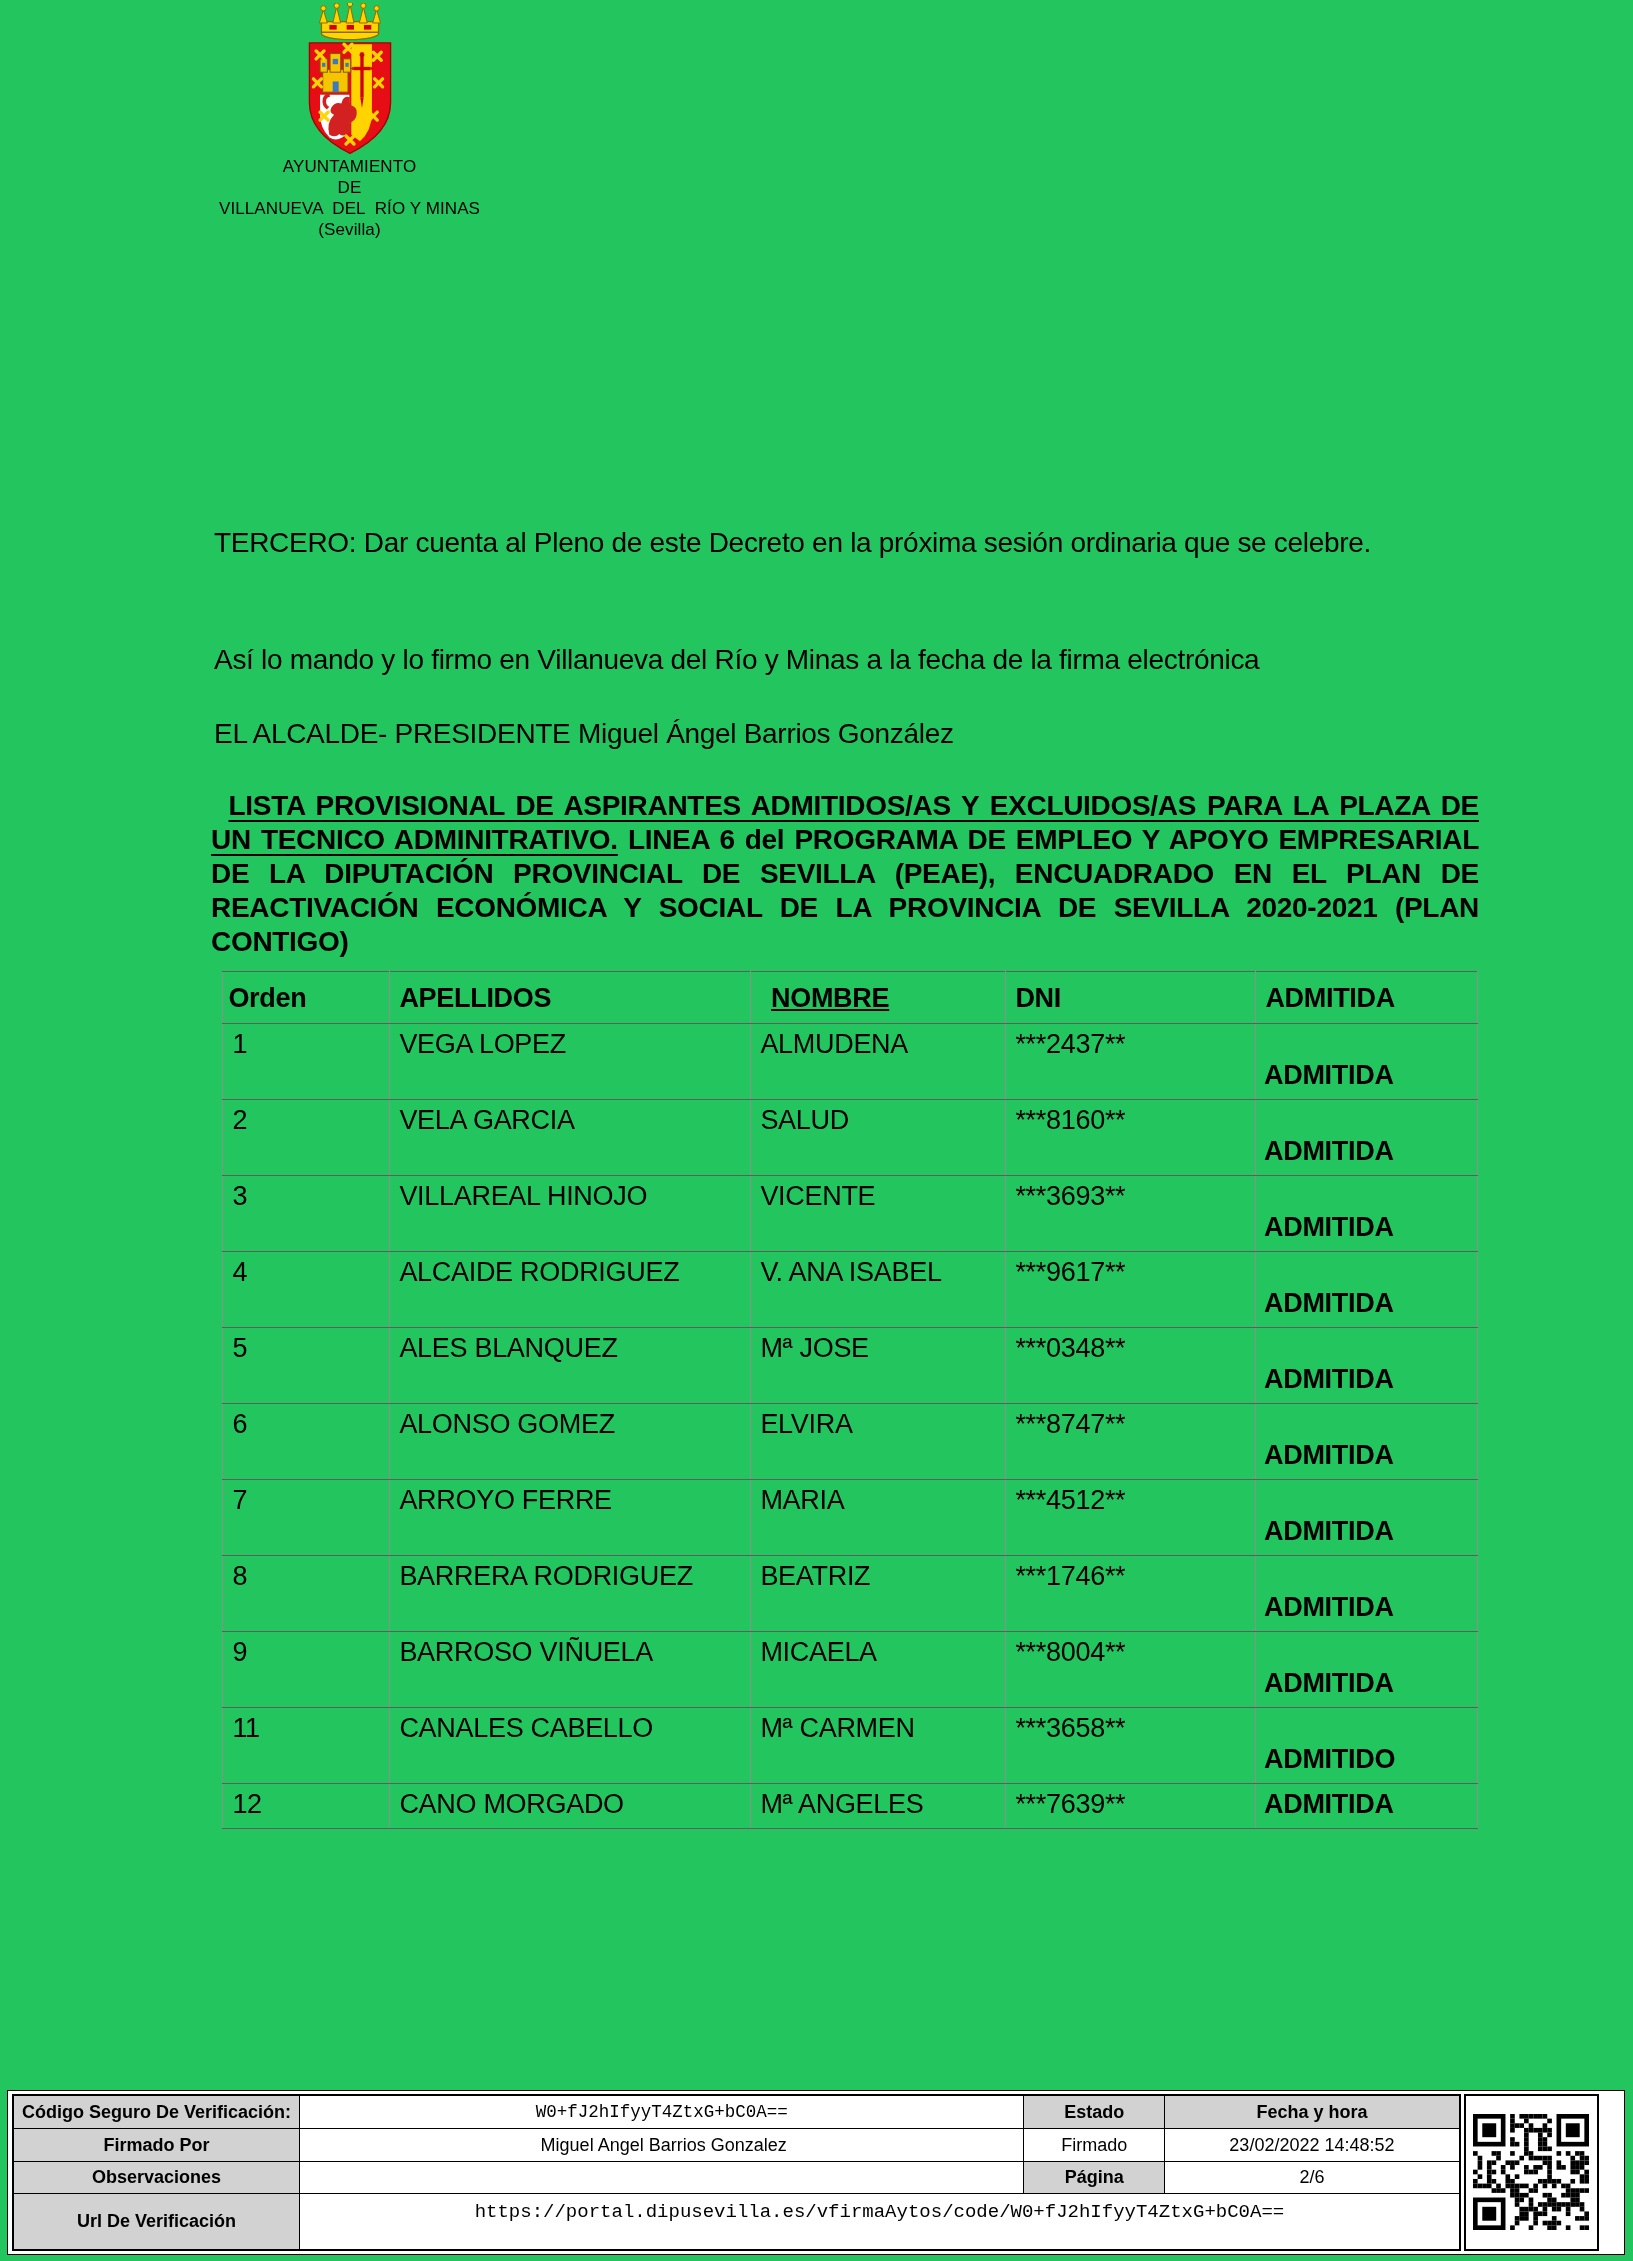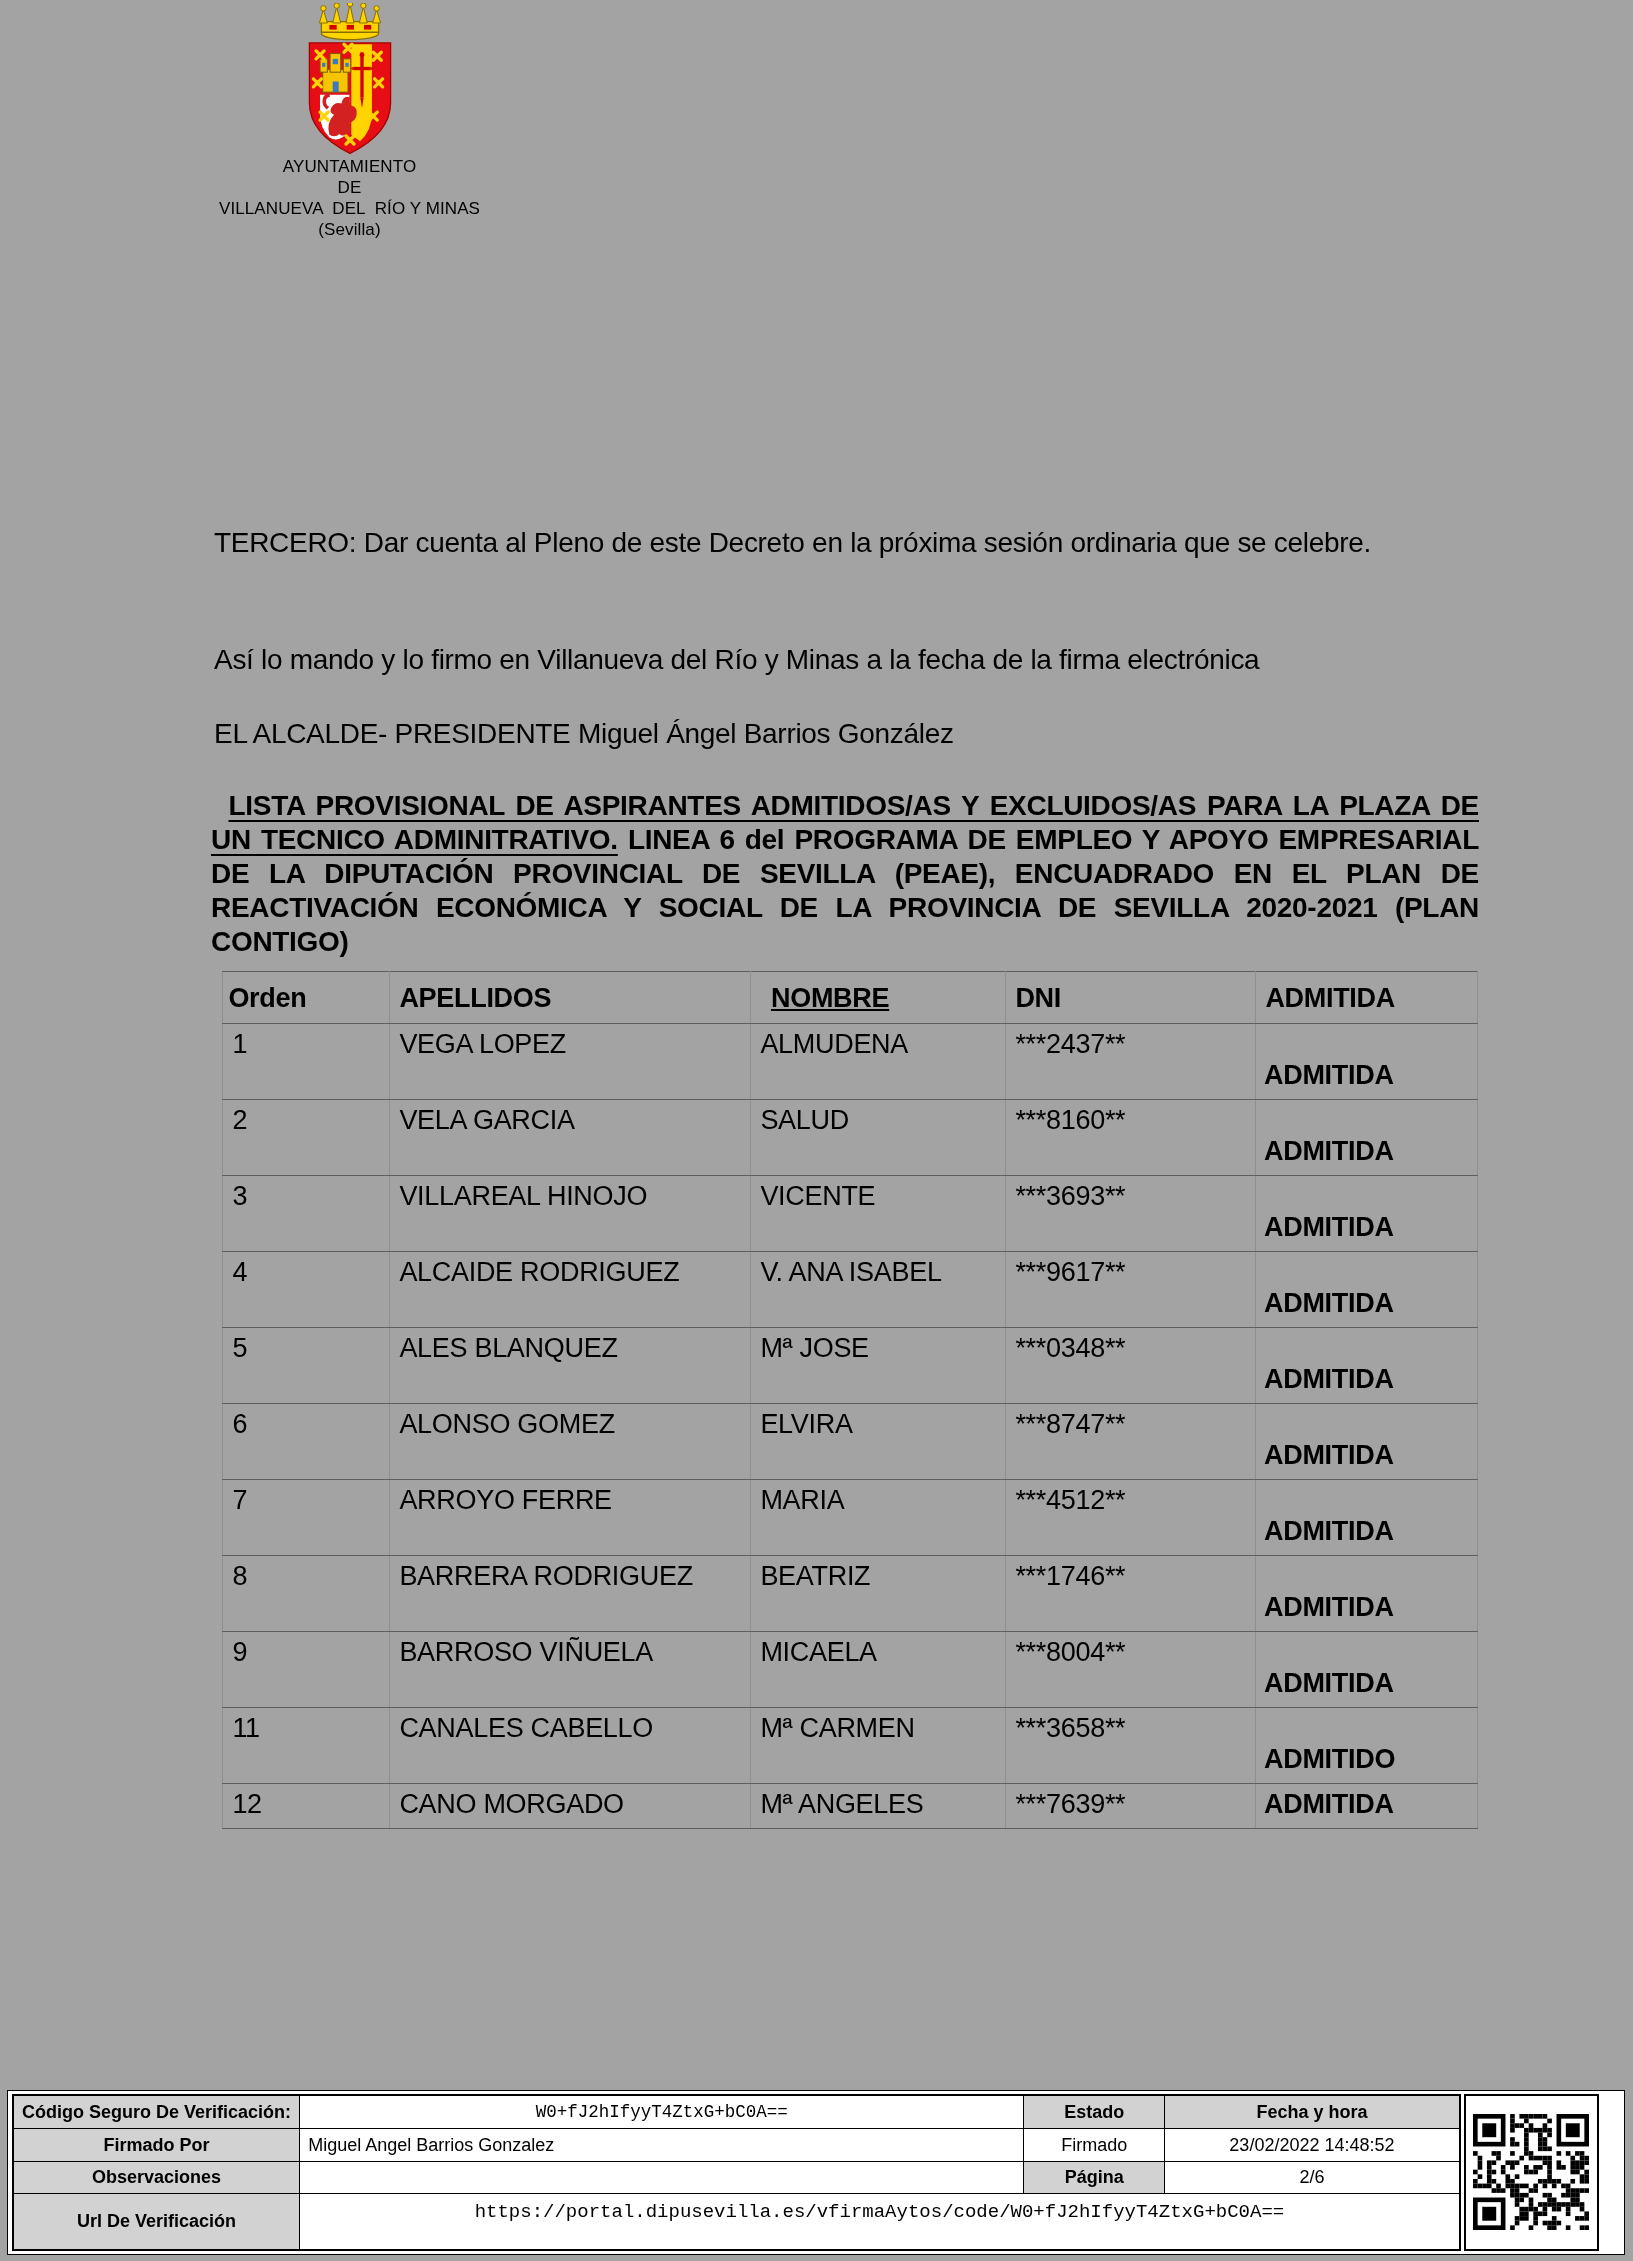--- a/index.html
+++ b/index.html
@@ -1,21 +1,21 @@
 <!DOCTYPE html>
 <html style="font-size:10.8px"><head>
 <meta charset="utf-8">
 <title>Documento</title>
 <style>
   html,body{margin:0;padding:0;background:#fff;}
   #page{
     position:relative;
     width:1633px;
     height:2261px;
-    background:#a3a3a3;
+    background:#22c55e;
     font-family:"Liberation Sans", sans-serif;
     color:#000;
     overflow:hidden;
   }
   
   #logo-block{
     position:absolute; left:188px; top:2.7px; width:323px;
     text-align:center;
   }
   #logo-block svg{display:block; margin:0 auto;}
@@ -89,21 +89,21 @@
   #footer-table td{
     border:1.3px solid #000; text-align:center; vertical-align:middle;
     padding:0 4px; overflow:hidden;
   }
   #footer-table tr:nth-child(1){height:32px;}
   #footer-table tr:nth-child(2){height:32px;}
   #footer-table tr:nth-child(3){height:31px;}
   #footer-table tr:nth-child(4){height:54px;}
   #footer-table td.lbl{background:#d2d2d2; font-weight:bold;}
   #footer-table td.mono{font-family:"Liberation Mono", monospace; font-size:17.5px;}
-  #footer-table td.left{text-align:left; padding-left:8px;}
+  #footer-table td.left{text-align:center; padding-left:8px;}
   #footer-table td.url-cell{vertical-align:top; padding-top:6.7px; font-size:19px;}
   #qr-box{
     flex:none; width:135px; border:2px solid #000; box-sizing:border-box;
     display:flex; align-items:center; justify-content:center; background:#fff;
   }
 </style>
 </head>
 <body>
 
 <div id="page">

